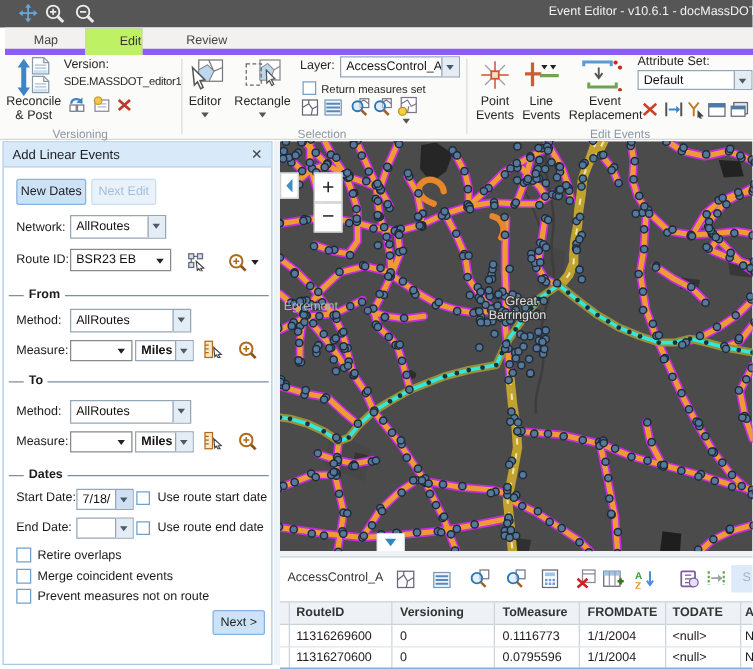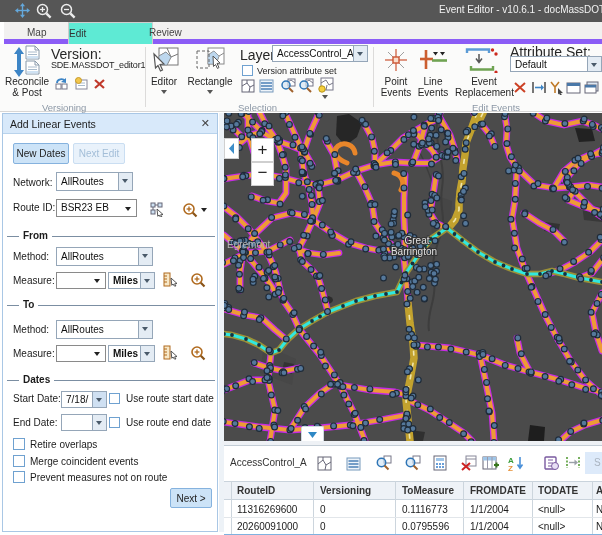--- a/index.html
+++ b/index.html
@@ -1,24 +1,24 @@
 <!DOCTYPE html>
 <html><head><meta charset="utf-8"><style>
 *{margin:0;padding:0;box-sizing:border-box}
 html,body{width:602px;height:535px;overflow:hidden;font-family:"Liberation Sans",sans-serif;background:#fff}
 .abs{position:absolute}
 #topbar{position:absolute;left:0;top:0;width:602px;height:22px;background:#565656}
 #topbar .title{position:absolute;left:439px;top:4px;font-size:10px;color:#f2f2f2;white-space:nowrap}
 #tabs{position:absolute;left:4px;top:22px;width:602px;height:22px;background:#f2f1f0;border-bottom:5px solid #8b5cf6}
 .tab{position:absolute;top:5px;font-size:10px;color:#444}
-#tabedit{position:absolute;left:64px;top:0;width:85px;height:22px;background:#5eead4;border:1px solid #cecdcc;border-bottom:none;text-align:left;line-height:21px;font-size:10px;color:#333}
+#tabedit{position:absolute;left:64px;top:0;width:46px;height:22px;background:#bef264;border:1px solid #cecdcc;border-bottom:none;text-align:right;line-height:21px;font-size:10px;color:#333}
 #ribbon{position:absolute;left:0;top:44px;width:602px;height:68px;background:#fbfbfa;border-bottom:1px solid #d7d6d5}
 .gsep{position:absolute;top:3px;width:1px;height:60px;background:#dcdbda}
 .glabel{position:absolute;top:58px;font-size:9.5px;color:#8b97a5;white-space:nowrap}
-.rtext{position:absolute;font-size:14px;color:#262626;white-space:nowrap}
+.rtext{position:absolute;font-size:10px;color:#262626;white-space:nowrap}
 .btnlbl{position:absolute;font-size:10px;color:#262626;text-align:center;line-height:10.5px;white-space:nowrap}
 .darr{position:absolute;width:0;height:0;border-left:3px solid transparent;border-right:3px solid transparent;border-top:4px solid #555}
 .combo{position:absolute;background:#fff;border:1px solid #95a6b8;font-size:10px;color:#111}
 .combo .t{position:absolute;left:4px;top:2px;white-space:nowrap}
 .cbtn{position:absolute;right:0;top:0;bottom:0;width:14px;background:#e4ecf4;border-left:1px solid #95a6b8}
 .cbtn:after{content:"";position:absolute;left:3px;top:6px;border-left:3.5px solid transparent;border-right:3.5px solid transparent;border-top:4px solid #4a5a6a}
 .chk{position:absolute;width:11px;height:11px;background:#fff;border:1px solid #6fa1d0}
 
 #panel{position:absolute;left:2px;top:113px;width:216px;height:419px;background:#fff;border:1px solid #a9c7e5}
 #phead{position:absolute;left:0;top:0;width:100%;height:20px;background:#d8e9fa;border-bottom:1px solid #b9d3ec}
@@ -131,21 +131,21 @@
       <path d="M17 9 L24 16 L21 16.5 L23 20.5 L21.5 21.5 L19.5 17.5 L17.5 19.5 Z" fill="#fff" stroke="#555" stroke-width="1"></path>
     </svg>
 <div class="btnlbl" style="left:186px;top:33px;width:48px">Rectangle</div>
 <div class="darr" style="left:207px;top:46px"></div>
 <div class="rtext" style="left:240px;top:3px">Layer:</div>
 <div class="combo" style="left:272px;top:1px;width:96px;height:17px">
       <div class="t">AccessControl_A</div>
       <div class="cbtn"></div>
     </div>
 <div class="chk" style="left:242px;top:21px"></div>
-<div class="rtext" style="left:257px;top:22px;font-size:9px">Version attribute set</div>
+<div class="rtext" style="left:257px;top:22px;font-size:9px">Return measures set</div>
 <svg class="abs" style="left:241px;top:35px" width="14" height="14" viewBox="0 0 14 14">
       <rect x="1" y="1" width="12" height="12" fill="#fff" stroke="#667"></rect>
       <path d="M1 7 L6 4 L9 8 L13 6 M6 1 L6 4 M9 8 L8 13" fill="none" stroke="#667"></path>
     </svg>
 <svg class="abs" style="left:259px;top:35px" width="15" height="14" viewBox="0 0 15 14">
       <rect x="1" y="1" width="13" height="12" fill="#eef4fa" stroke="#7799bb"></rect>
       <line x1="2" y1="4" x2="13" y2="4" stroke="#5588bb" stroke-width="1.6"></line>
       <line x1="2" y1="7" x2="13" y2="7" stroke="#5588bb" stroke-width="1.6"></line>
       <line x1="2" y1="10" x2="13" y2="10" stroke="#5588bb" stroke-width="1.6"></line>
     </svg>
@@ -1238,21 +1238,21 @@
 <div class="gline" style="left:239px;top:35px;height:53px"></div>
 <div class="gline" style="left:308px;top:35px;height:53px"></div>
 <div class="gline" style="left:368px;top:35px;height:53px"></div>
 <div class="gcell" style="left:13px;top:58px">11316269600</div>
 <div class="gcell" style="left:96px;top:58px">0</div>
 <div class="gcell" style="left:178px;top:58px">0.1116773</div>
 <div class="gcell" style="left:246px;top:58px">1/1/2004</div>
 <div class="gcell" style="left:314px;top:58px">&lt;null&gt;</div>
 <div class="gcell" style="left:372px;top:58px">N</div>
 <div class="grow-line" style="top:71px"></div>
-<div class="gcell" style="left:13px;top:75px">20260091000</div>
+<div class="gcell" style="left:13px;top:75px">11316270600</div>
 <div class="gcell" style="left:96px;top:75px">0</div>
 <div class="gcell" style="left:178px;top:75px">0.0795596</div>
 <div class="gcell" style="left:246px;top:75px">1/1/2004</div>
 <div class="gcell" style="left:314px;top:75px">&lt;null&gt;</div>
 <div class="gcell" style="left:372px;top:75px">N</div>
 <div style="position:absolute;left:0;top:88px;width:378px;height:3px;background:#7fb2e0"></div>
 
 </div>
 
 </body></html>

